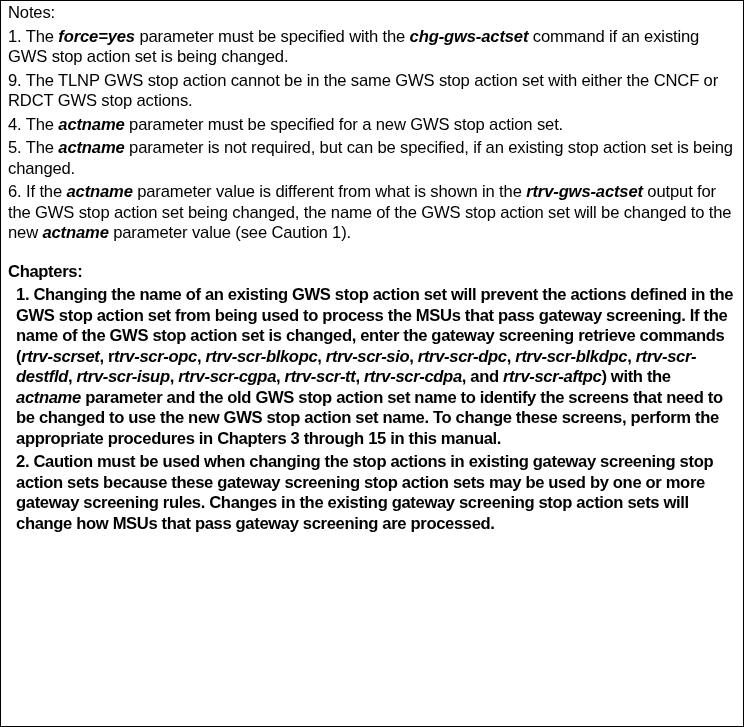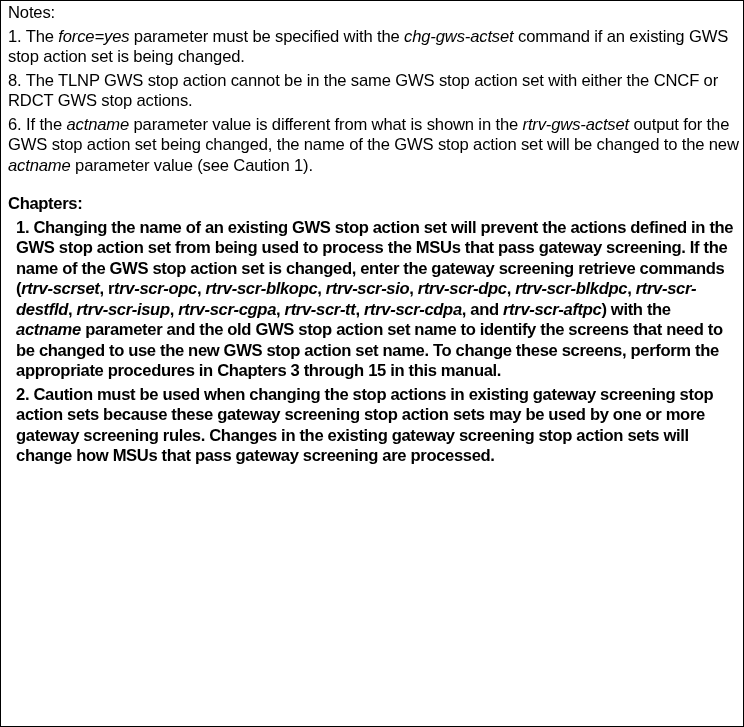--- a/index.html
+++ b/index.html
@@ -46,35 +46,37 @@
       letter-spacing: -0.35px;
     }
     .cautions .heading {
       margin-bottom: 3px;
     }
     .caution {
       margin: 0 0 3px 8px;
     }
     i.cmd {
       font-style: italic;
-      font-weight: normal;
+      font-weight: bold;
     }
     .cautions i.cmd {
       font-weight: bold;
     }
   </style>
 </head>
 <body>
 
 <div class="box">
   <div class="inner">
     <div class="notes">
       <div class="heading">Notes:</div>
       <div class="note">1. The <i class="cmd">force=yes</i> parameter must be specified with the <i class="cmd">chg-gws-actset</i> command if an existing GWS stop action set is being changed.</div>
-      <div class="note">8. The TLNP GWS stop action cannot be in the same GWS stop action set with either the CNCF or RDCT GWS stop actions.</div>
+      <div class="note">9. The TLNP GWS stop action cannot be in the same GWS stop action set with either the CNCF or RDCT GWS stop actions.</div>
+      <div class="note">4. The <i class="cmd">actname</i> parameter must be specified for a new GWS stop action set.</div>
+      <div class="note">5. The <i class="cmd">actname</i> parameter is not required, but can be specified, if an existing stop action set is being changed.</div>
       <div class="note">6. If the <i class="cmd">actname</i> parameter value is different from what is shown in the <i class="cmd">rtrv-gws-actset</i> output for the GWS stop action set being changed, the name of the GWS stop action set will be changed to the new <i class="cmd">actname</i> parameter value (see Caution 1).</div>
     </div>
     <div class="spacer"></div>
     <div class="cautions">
       <div class="heading">Chapters:</div>
       <div class="caution">1. Changing the name of an existing GWS stop action set will prevent the actions defined in the GWS stop action set from being used to process the MSUs that pass gateway screening.  If the name of the GWS stop action set is changed, enter the gateway screening retrieve commands (<i class="cmd">rtrv-scrset</i>, r<i class="cmd">trv-scr-opc</i>, <i class="cmd">rtrv-scr-blkopc</i>, <i class="cmd">rtrv-scr-sio</i>, <i class="cmd">rtrv-scr-dpc</i>, <i class="cmd">rtrv-scr-blkdpc</i>, <i class="cmd">rtrv-scr-destfld</i>, <i class="cmd">rtrv-scr-isup</i>, <i class="cmd">rtrv-scr-cgpa</i>, <i class="cmd">rtrv-scr-tt</i>, <i class="cmd">rtrv-scr-cdpa</i>, and <i class="cmd">rtrv-scr-aftpc</i>) with the <i class="cmd">actname</i> parameter and the old GWS stop action set name to identify the screens that need to be changed to use the new GWS stop action set name.  To change these screens, perform the appropriate procedures in Chapters 3 through 15 in this manual.</div>
       <div class="caution">2. Caution must be used when changing the stop actions in existing gateway screening stop action sets because these gateway screening stop action sets may be used by one or more gateway screening rules. Changes in the existing gateway screening stop action sets will change how MSUs that pass gateway screening are processed.</div>
     </div>
   </div>
 </div>

